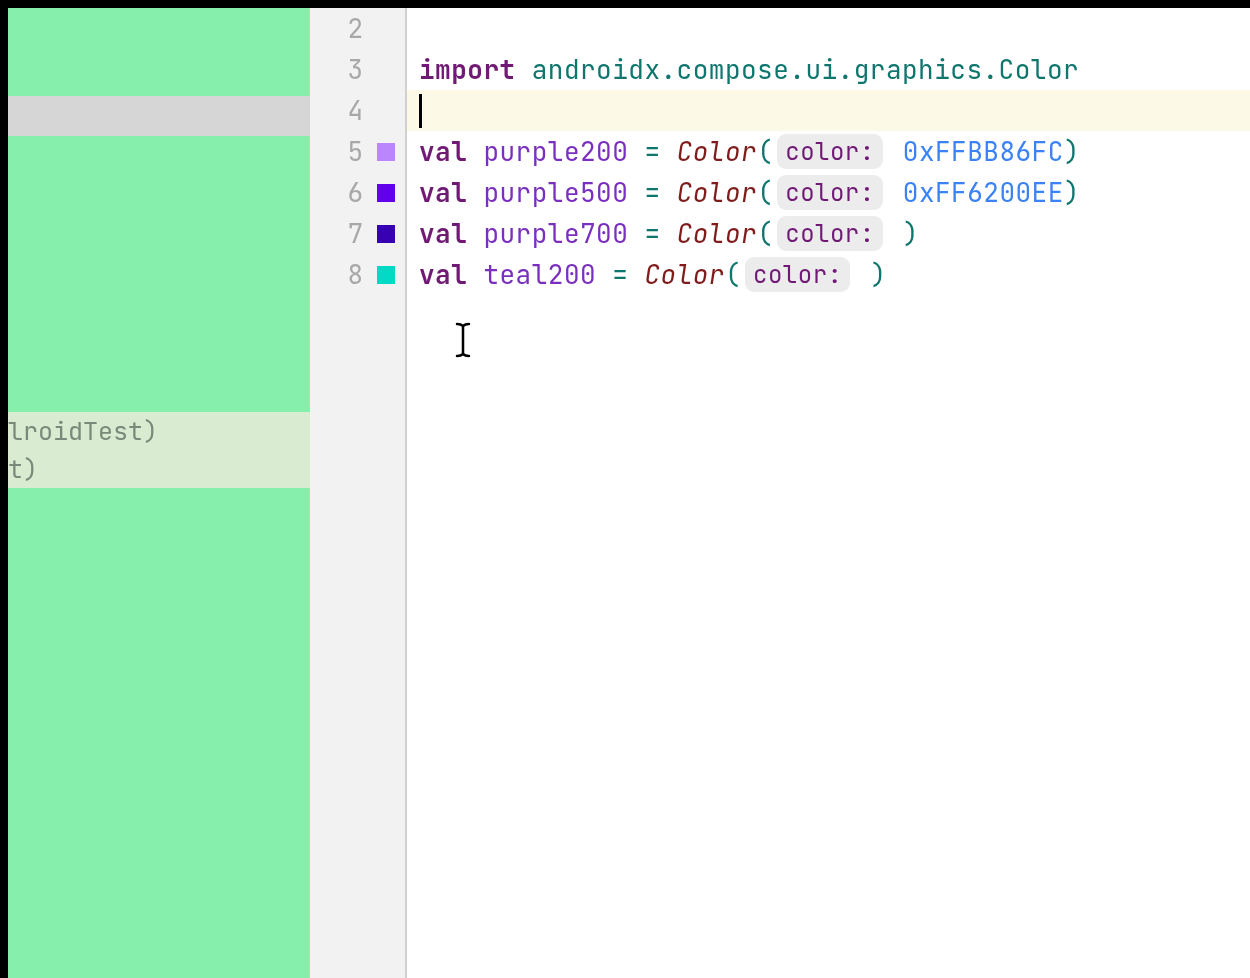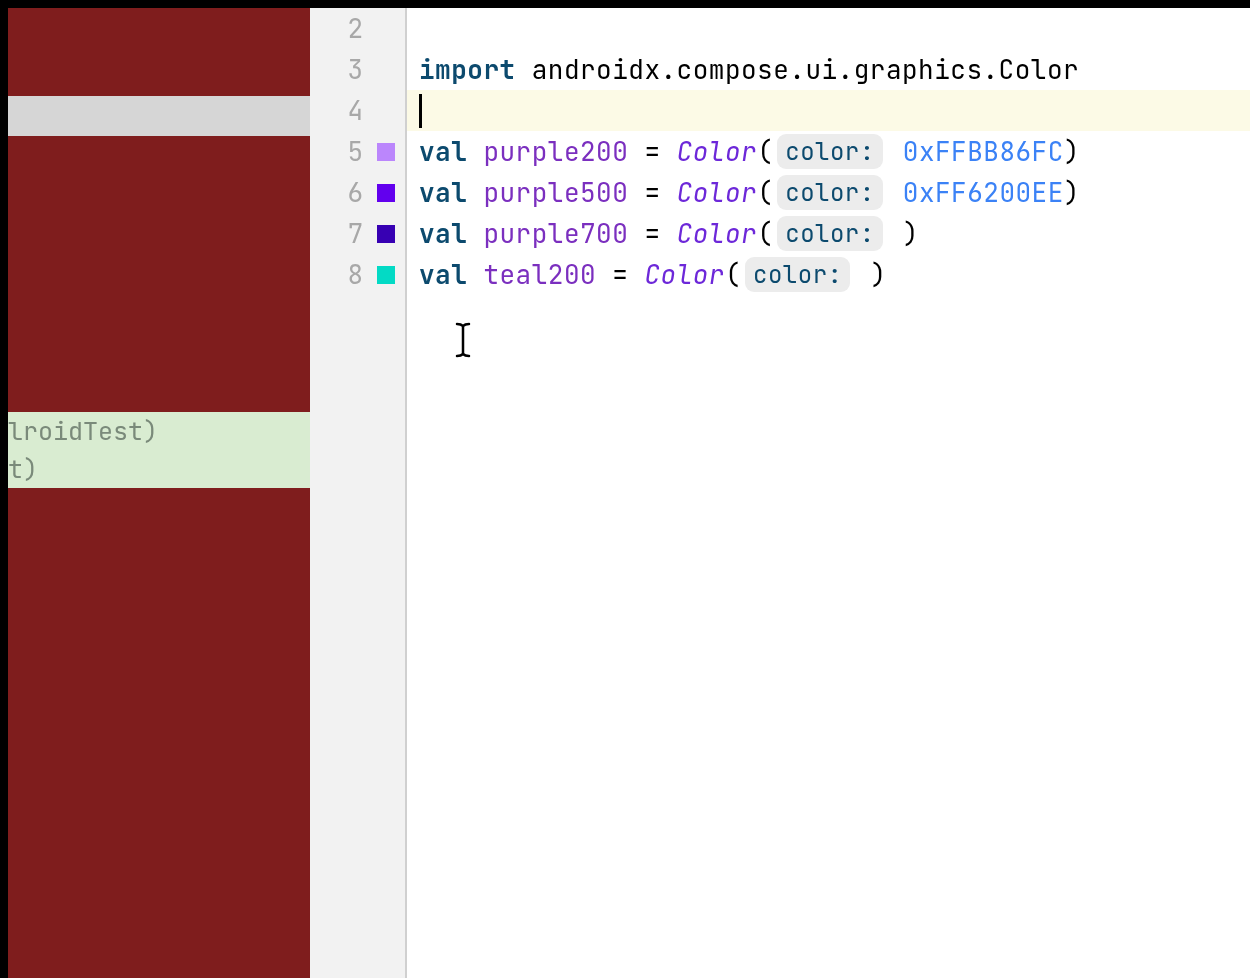--- a/index.html
+++ b/index.html
@@ -13,21 +13,21 @@
       background: #fff;
       display: flex;
       width: 1250px;
       height: 978px;
       overflow: hidden;
       border-top: 8px solid #000;
       border-left: 8px solid #000;
     }
     .sidebar {
       width: 302px;
-      background: #7f1d1d;
+      background: #86efac;
       position: relative;
       flex-shrink: 0;
     }
     .sidebar-marker {
       position: absolute;
       top: 88px;
       left: 0;
       width: 100%;
       height: 40px;
       background: #d6d6d6;
@@ -87,26 +87,26 @@
       display: flex;
       align-items: center;
       padding-left: 12px;
       white-space: pre;
       font-size: 26px;
       letter-spacing: 0.5px;
     }
     .code-line.highlighted {
       background: #fcfae6;
     }
-    .kw { color: #0c4a6e; font-weight: 600; }
-    .fn-italic { color: #6d28d9; font-style: italic; }
-    .ident { color: #000000; }
+    .kw { color: #701a75; font-weight: 600; }
+    .fn-italic { color: #7f1d1d; font-style: italic; }
+    .ident { color: #0f766e; }
     .param-hint {
       background: #ececec;
-      color: #0c4a6e;
+      color: #701a75;
       border-radius: 9px;
       padding: 2px 8px;
       margin: 0 4px;
       font-style: normal;
       font-size: 24px;
     }
     .hex { color: #3b82f6; }
     .member { color: #7b2fbf; }
     .caret {
       width: 3px;

